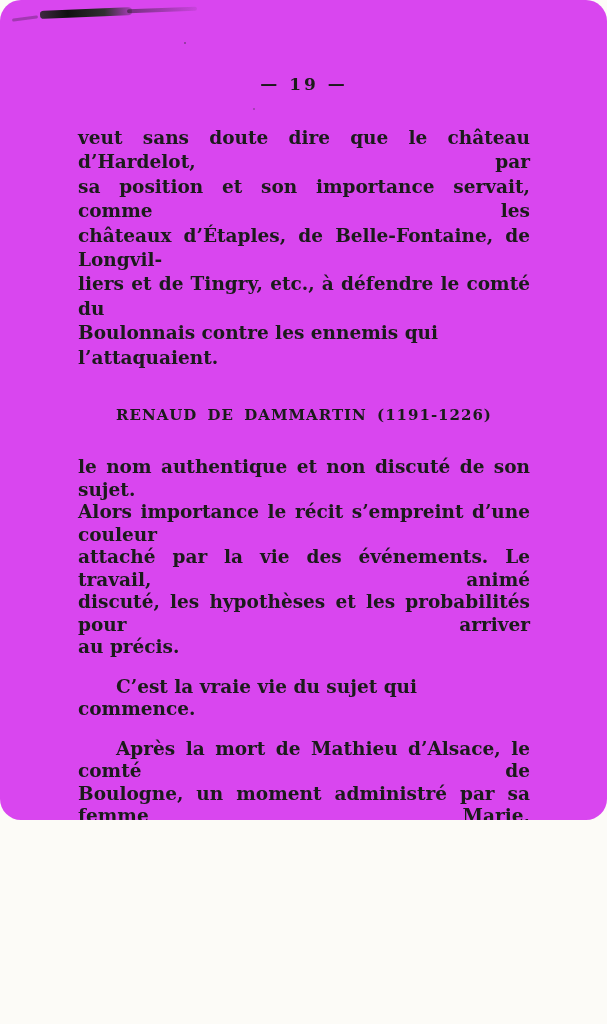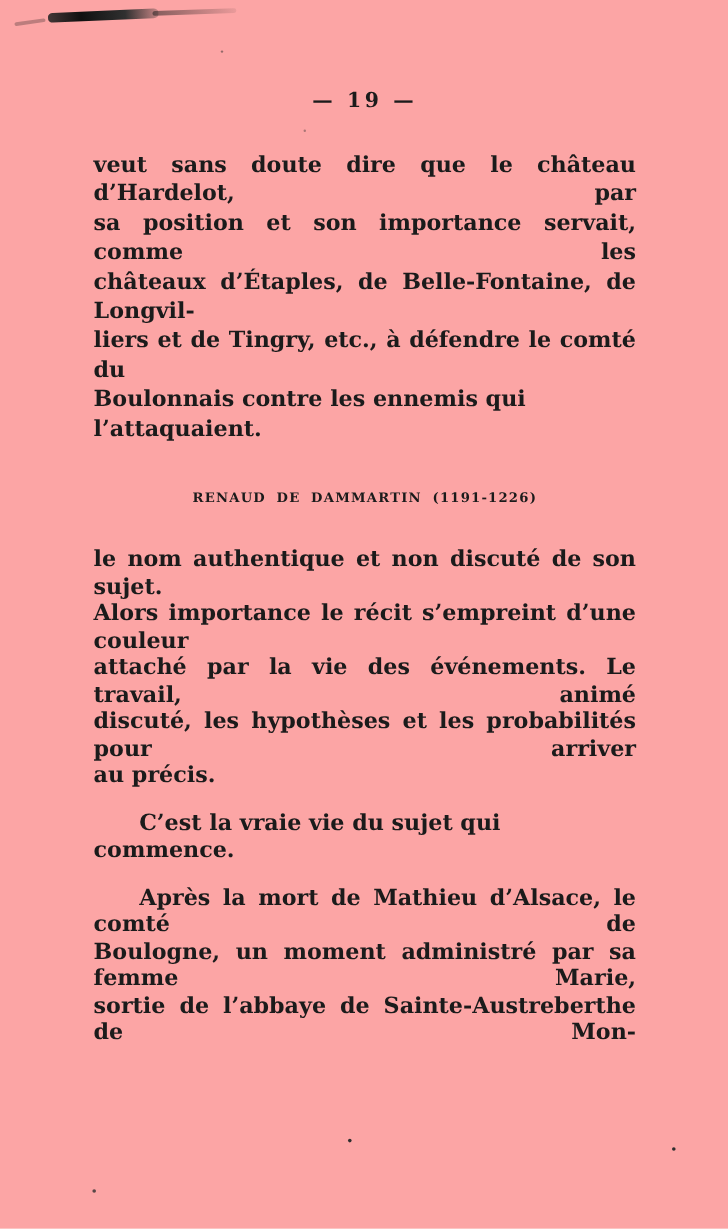--- a/index.html
+++ b/index.html
@@ -1,25 +1,26 @@
 <!DOCTYPE html>
 <html lang="fr"><head>
 <meta charset="utf-8">
 <title>Page 19</title>
 <style>
   html, body { margin: 0; padding: 0; background: #fcfbf7; }
   .page {
     position: relative;
     width: 607px;
-    height: 1024px;
-    background: #fca5a5;
+    height: 820px;
+    background: #d946ef;
     overflow: hidden;
     font-family: "DejaVu Serif", "Liberation Serif", serif;
     color: #1b1b1b;
     font-weight: 700;
+    border-radius: 21px;
   }
   
   .smudge-main {
     position: absolute; left: 40px; top: 9px; width: 92px; height: 8px;
     background: linear-gradient(90deg, rgba(35,35,35,.85) 0%, #101010 30%, #303030 70%, rgba(40,40,40,.25) 100%);
     transform: rotate(-2.5deg); border-radius: 4px / 3px;
   }
   .smudge-tail {
     position: absolute; left: 127px; top: 8px; width: 70px; height: 4px;
     background: linear-gradient(90deg, rgba(30,30,30,.55), rgba(30,30,30,.08));
@@ -49,21 +50,21 @@
     white-space: normal;
   }
   .p1 .line { line-height: 24.4px; }
   .bodypara .line { line-height: 22.5px; }
   .line.last { text-align: left; text-align-last: left; }
   .line.indent { text-indent: 38px; }
 
   .heading {
     margin: 35px 0 31px 0;
     text-align: center;
-    font-size: 11px; font-weight: 700;
+    font-size: 15px; font-weight: 700;
     letter-spacing: 1px; word-spacing: 4px;
     line-height: 20px;
   }
 </style>
 </head>
 <body>
 
 <div class="page">
 
   <div class="smudge-main"></div>

